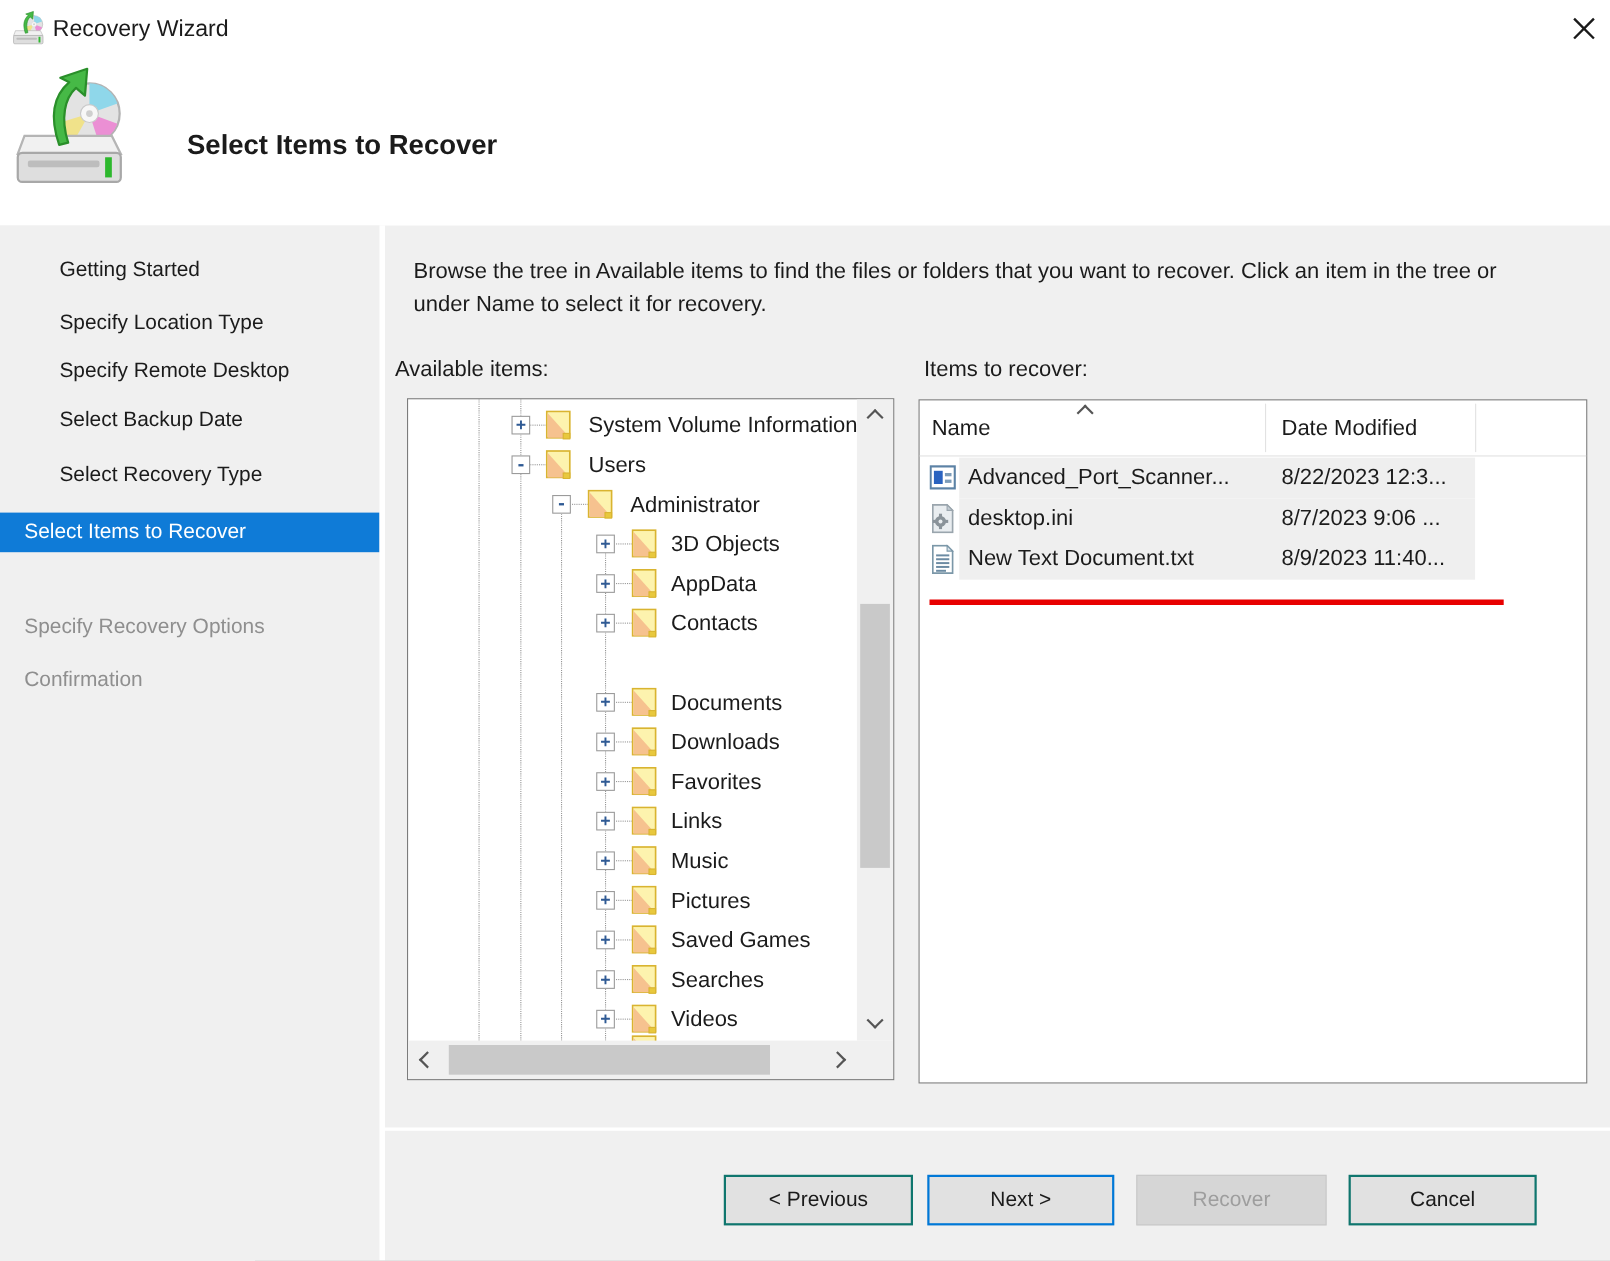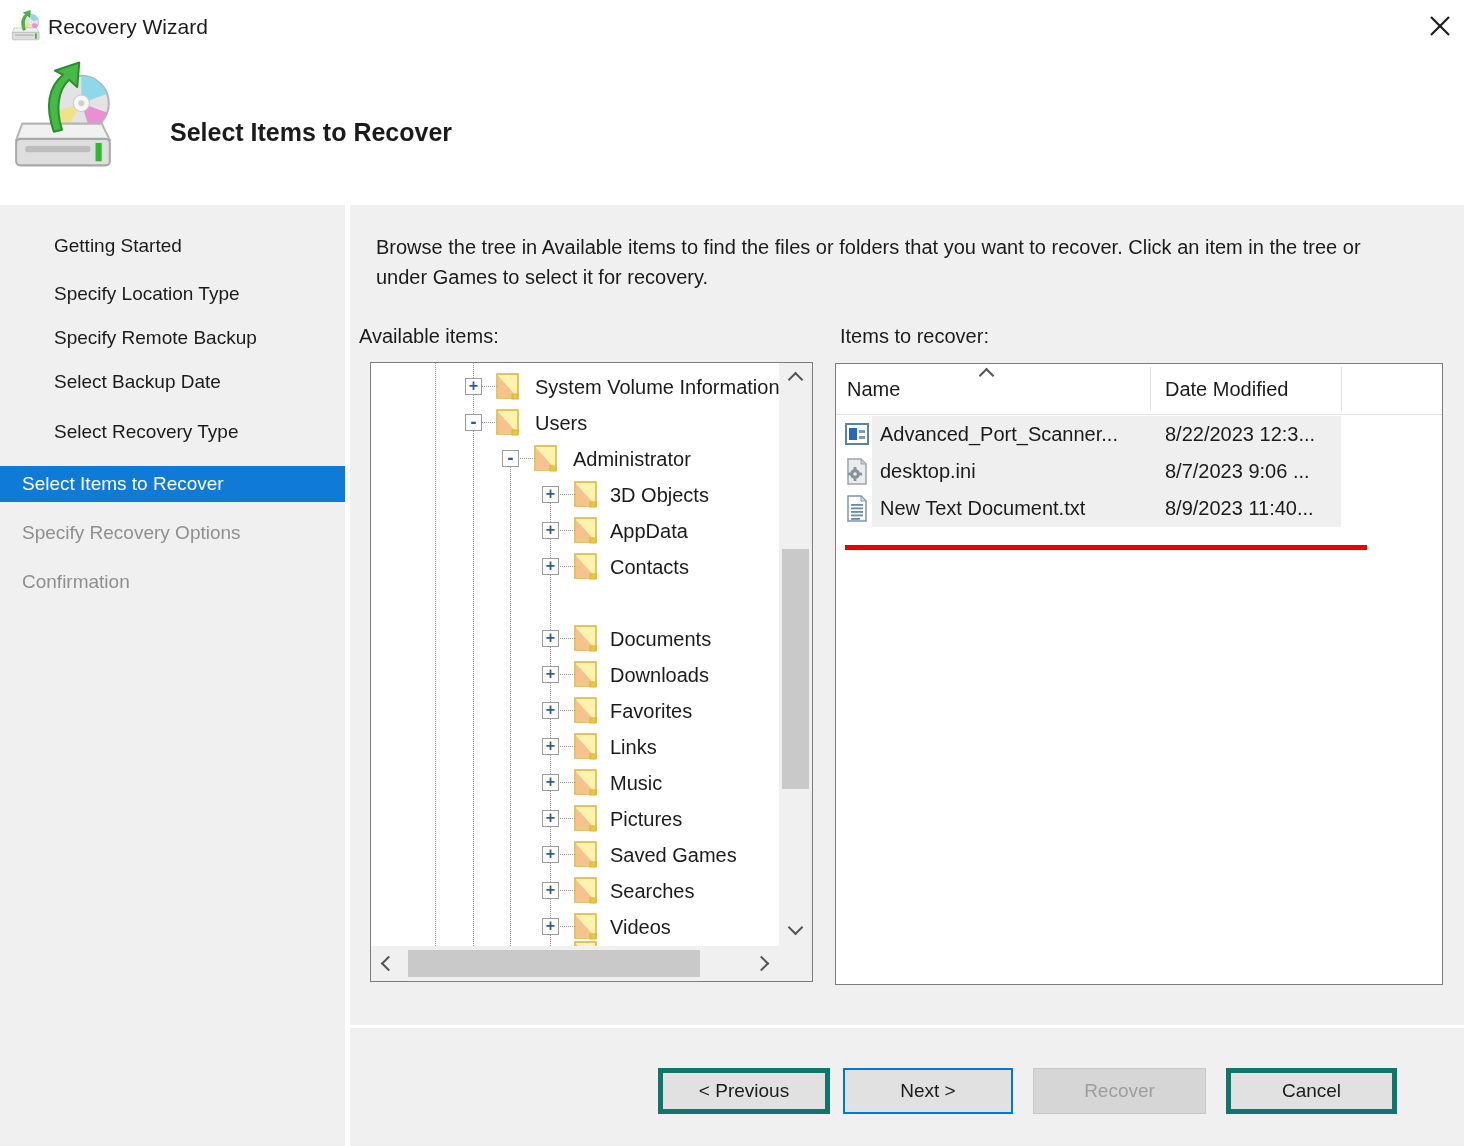--- a/index.html
+++ b/index.html
@@ -12,21 +12,21 @@
   .close-btn{position:absolute;left:1418px;top:6px;width:44px;height:40px;cursor:pointer;
              display:flex;align-items:center;justify-content:center;background:transparent;border:none;}
   .page-icon{position:absolute;left:8px;top:58px;width:112px;height:118px;}
   .page-title{position:absolute;left:170px;top:118px;font-size:25px;font-weight:bold;}
   
   .sidebar{position:absolute;left:0;top:205px;width:345px;height:941px;background:#f0f0f0;}
   .v-divider{position:absolute;left:345px;top:205px;width:5px;height:941px;background:#ffffff;}
   .step{position:absolute;left:0;width:345px;height:36px;font-size:19px;line-height:36px;
         padding-left:22px;box-sizing:border-box;white-space:nowrap;}
   .step.done{color:#1b1b1b;margin-left:32px;}
-  .step.upcoming{color:#8f8f8f;}
+  .step.upcoming{color:#8f8f8f;margin-top:37px;}
   .step.current{background:#0f7bd7;color:#ffffff;}
   
   .instructions{position:absolute;left:376px;top:232px;width:1020px;font-size:20px;line-height:30px;}
   .pane-label{position:absolute;font-size:20px;}
   
   .treebox{position:absolute;left:370px;top:362px;width:443px;height:620px;background:#ffffff;
            border:1px solid #7c7c7c;box-sizing:border-box;overflow:hidden;}
   .vline{position:absolute;width:0;border-left:1px dotted #979797;}
   .trow{position:absolute;left:0;width:406px;height:36px;}
   .hline{position:absolute;top:17px;border-top:1px dotted #979797;}
@@ -67,21 +67,21 @@
   .hdr-label{position:absolute;top:0;font-size:20px;line-height:50px;cursor:pointer;}
   .sort-caret{position:absolute;left:145px;top:6px;}
   .lrow{position:absolute;left:0;width:100%;height:37px;text-decoration:underline;}
   .lrow .band{position:absolute;left:36px;top:0;width:469px;height:37px;background:#efefef;}
   .licon{position:absolute;left:9px;top:5px;width:24px;height:27px;z-index:1;}
   .lname{position:absolute;left:44px;top:0;font-size:20px;line-height:37px;white-space:nowrap;z-index:1;}
   .ldate{position:absolute;left:329px;top:0;font-size:20px;line-height:37px;white-space:nowrap;z-index:1;}
   .red-line{position:absolute;left:845px;top:545px;width:522px;height:5px;background:#e80000;}
   
   .footer-sep{position:absolute;left:350px;top:1025px;width:1114px;height:3px;background:#ffffff;}
-  .btn{position:absolute;top:1068px;height:46px;background:#e1e1e1;border:5px solid #0f766e;
+  .btn{position:absolute;top:1068px;height:46px;background:#e1e1e1;border:2px solid #0f766e;
        font-family:"Liberation Sans",sans-serif;font-size:19px;color:#1b1b1b;cursor:pointer;}
   .btn.default{border:2px solid #0078d7;}
   .btn:disabled{background:#d6d6d6;border:1px solid #c8c8c8;color:#9e9e9e;cursor:default;}
 </style>
 </head>
 <body>
 
 <svg width="0" height="0" style="position:absolute">
   <defs>
     <symbol id="i-folder" viewBox="0 0 24 27">
@@ -143,30 +143,30 @@
     </button>
     <svg class="page-icon">
         <use href="#i-drive"></use>
       </svg>
     <div class="page-title">Select Items to Recover</div>
   </div>
 
   <div class="sidebar">
     <div class="step done" style="top:23px">Getting Started</div>
     <div class="step done" style="top:71px">Specify Location Type</div>
-    <div class="step done" style="top:115px">Specify Remote Backup</div>
+    <div class="step done" style="top:115px">Specify Remote Desktop</div>
     <div class="step done" style="top:159px">Select Backup Date</div>
     <div class="step done" style="top:209px">Select Recovery Type</div>
     <div class="step current" style="top:261px">Select Items to Recover</div>
     <div class="step upcoming" style="top:310px">Specify Recovery Options</div>
     <div class="step upcoming" style="top:359px">Confirmation</div>
   </div>
   <div class="v-divider"></div>
 
-  <div class="instructions">Browse the tree in Available items to find the files or folders that you want to recover. Click an item in the tree or under Games to select it for recovery.</div>
+  <div class="instructions">Browse the tree in Available items to find the files or folders that you want to recover. Click an item in the tree or under Name to select it for recovery.</div>
   <div class="pane-label" style="left:359px;top:325px">Available items:</div>
   <div class="pane-label" style="left:840px;top:325px">Items to recover:</div>
 
   <div class="treebox">
     <div class="vline" style="left:64px;top:0;height:583px"></div>
     <div class="vline" style="left:102px;top:0;height:583px"></div>
     <div class="vline" style="left:139px;top:96px;height:487px"></div>
     <div class="vline" style="left:179px;top:132px;height:451px"></div>
 
     <div class="trow lv1" style="top:6px">

